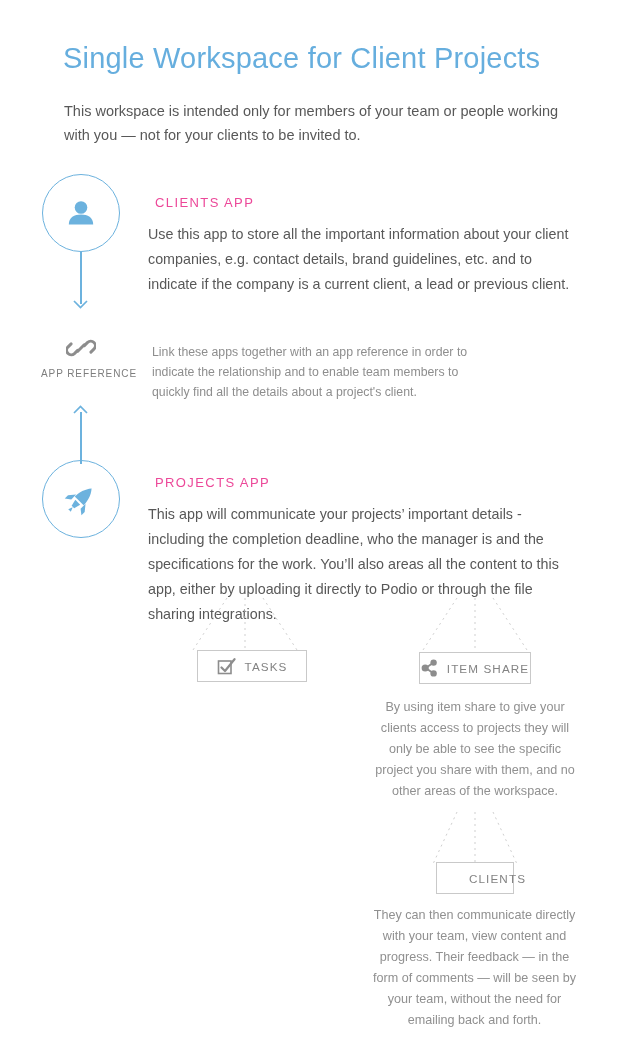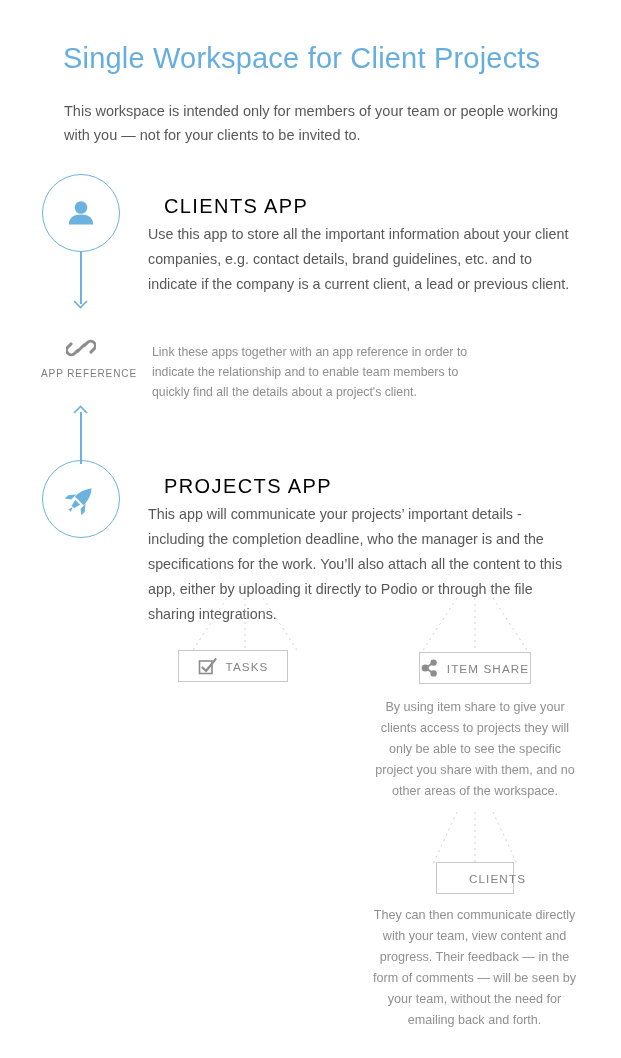--- a/index.html
+++ b/index.html
@@ -87,24 +87,24 @@
     left: 152px; top: 342px;
     width: 320px;
     font-size: 12.3px;
     line-height: 20px;
     color: #8e8e8e;
   }
 
   
   .section-head {
     position: absolute;
-    left: 164px;
-    font-size: 20px;
+    left: 155px;
+    font-size: 13px;
     letter-spacing: 1.4px;
-    color: #000000;
+    color: #ec4899;
   }
   .head-clients  { top: 195px; }
   .head-projects { top: 475px; }
 
   .section-body {
     position: absolute;
     left: 148px;
     width: 428px;
     font-size: 14.3px;
     line-height: 25px;
@@ -123,21 +123,21 @@
   .node-box {
     position: absolute;
     border: 1px solid #c9c9c9;
     background: #fff;
     height: 32px;
     display: flex;
     align-items: center;
     justify-content: center;
     gap: 9px;
   }
-  .box-tasks   { left: 178px; top: 650px; width: 110px; }
+  .box-tasks   { left: 197px; top: 650px; width: 110px; }
   .box-share   { left: 419px; top: 652px; width: 112px; }
   .box-clients { left: 436px; top: 862px; width: 78px; padding-left: 45px; }
 
   .box-label {
     font-size: 11.7px;
     letter-spacing: 1.1px;
     color: #838383;
   }
 
   
@@ -208,21 +208,21 @@
           <path d="M11.4 18.2 L6.2 24.6 L6.2 29.2 L11.4 25.2 Z"></path>
           <path d="M24.6 18.2 L29.8 24.6 L29.8 29.2 L24.6 25.2 Z"></path>
           <path d="M14.6 22.6 L21.4 22.6 L19.8 29.4 L16.2 29.4 Z"></path>
           <path d="M18 29.8 L19.8 34.2 L16.2 34.2 Z"></path>
         </g>
       </svg>
     </span>
   </div>
 
   <div class="section-head head-projects">PROJECTS APP</div>
-  <div class="section-body body-projects">This app will communicate your projects’ important details - including the completion deadline, who the manager is and the specifications for the work. You’ll also attach all the content to this app, either by uploading it directly to Podio or through the file sharing integrations.</div>
+  <div class="section-body body-projects">This app will communicate your projects’ important details - including the completion deadline, who the manager is and the specifications for the work. You’ll also areas all the content to this app, either by uploading it directly to Podio or through the file sharing integrations.</div>
 
   <span class="fan fan-tasks">
     <svg width="120" height="52" viewBox="0 0 120 52">
       <g stroke="#cfcfcf" stroke-width="1" stroke-dasharray="2 4" fill="none">
         <line x1="60" y1="0" x2="60" y2="52"></line>
         <line x1="42" y1="0" x2="8" y2="52"></line>
         <line x1="78" y1="0" x2="112" y2="52"></line>
       </g>
     </svg>
   </span>

